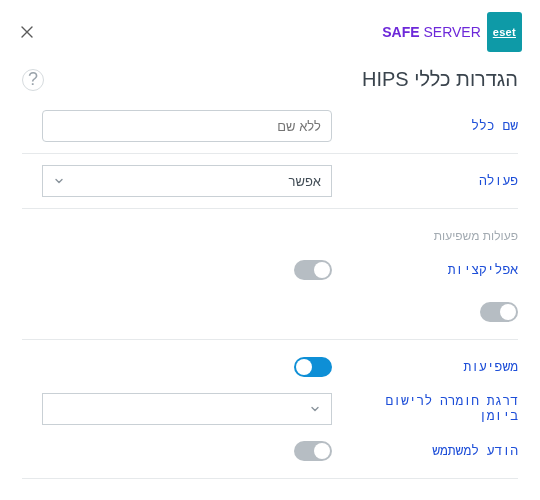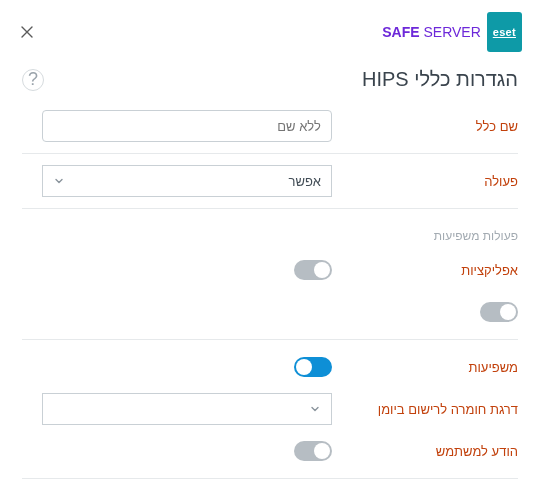--- a/index.html
+++ b/index.html
@@ -66,21 +66,22 @@
 .content { padding: 0 22px; }
 .row {
   display: flex;
   align-items: center;
   min-height: 42px;
   gap: 16px;
 }
 .row-label {
   width: 170px;
   font-size: 13px;
-  color: #c2410c;
+  color: #1d4ed8;
+  font-family: Liberation Mono, monospace;
 }
 .row-control {
   flex: 1;
   display: flex;
   justify-content: flex-start;
 }
 .divider {
   border: none;
   border-top: 1px solid #e6e9eb;
   margin: 6px 0;

